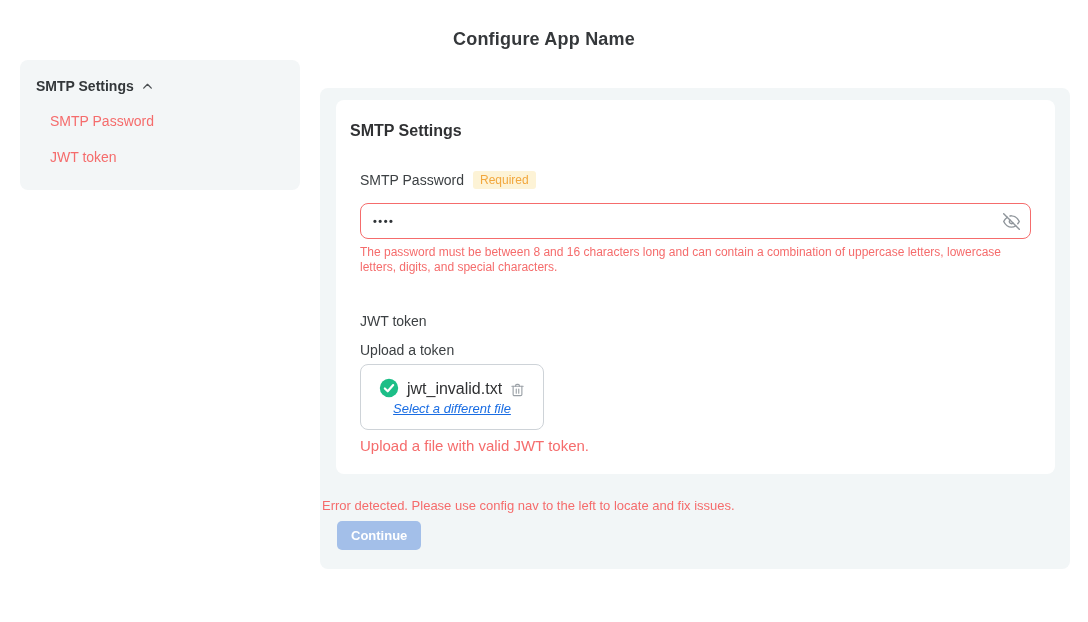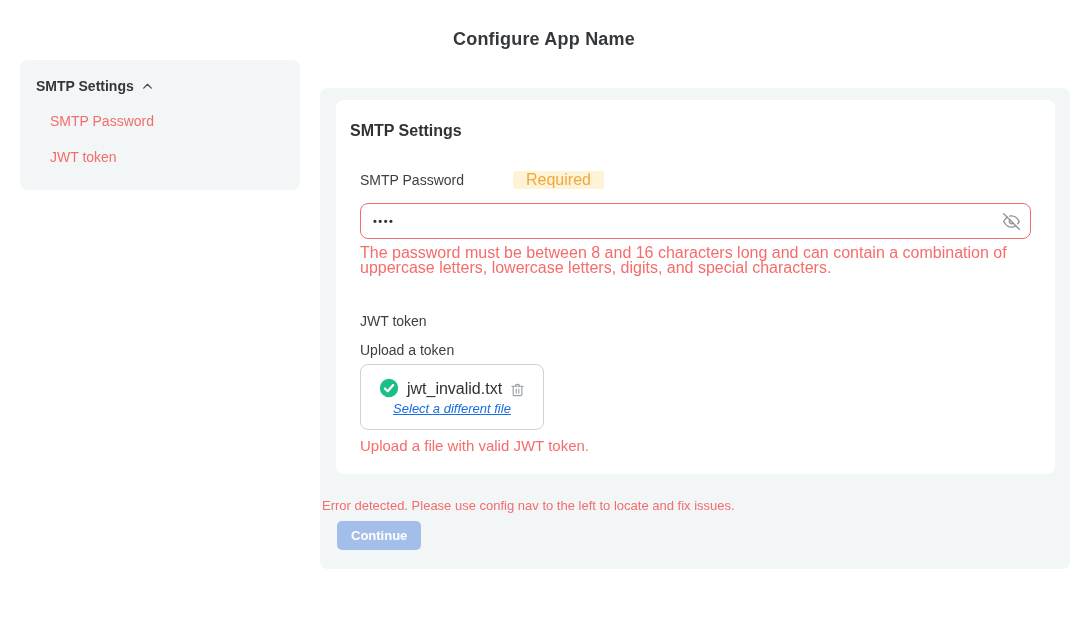--- a/index.html
+++ b/index.html
@@ -21,33 +21,33 @@
   
   .panel { position:absolute; left:320px; top:88px; width:750px; height:481px;
     background:#f2f6f7; border-radius:8px; }
   .card { position:absolute; left:16px; top:12px; width:719px; height:374px;
     background:#ffffff; border-radius:8px; }
   .card-title { padding:22px 0 0 14px; font-size:16px; font-weight:bold; color:#303133; line-height:17px; }
   .form { margin:0 24px; }
 
   .label-row { margin-top:32px; display:flex; align-items:center; gap:9px; }
   .field-label { font-size:14px; color:#3c4043; line-height:18px; }
-  .badge { font-size:16px; color:#f2a73d; background:#fdf3d6; padding:3px 13px;
-    border-radius:3px; line-height:12px;margin-left:40px; }
+  .badge { font-size:12px; color:#f2a73d; background:#fdf3d6; padding:3px 7px;
+    border-radius:3px; line-height:12px; }
 
   .input-wrap { margin-top:14px; height:36px; border:1px solid #f56c6c; border-radius:8px;
     background:#fff; display:flex; align-items:center; }
   .pw-input { flex:1; border:0; outline:none; background:transparent; padding:0 0 0 12px;
     font-size:11px; font-weight:bold; letter-spacing:1.5px; color:#2f3337;
     font-family:"Liberation Sans", sans-serif; }
   .eye-btn { width:38px; height:34px; border:0; background:transparent; display:flex;
     align-items:center; justify-content:center; color:#8f959b; cursor:pointer; }
   .eye-btn svg { width:17px; height:17px; }
 
-  .helper-error { margin-top:6px; font-size:16px; line-height:15px; color:#f56c6c; }
+  .helper-error { margin-top:6px; font-size:12px; line-height:15px; color:#f56c6c; }
 
   .jwt-label { margin-top:38px; font-size:14px; color:#3c4043; line-height:16px; }
   .upload-label { margin-top:13px; font-size:14px; color:#3c4043; line-height:16px; }
 
   .upload-box { margin-top:6px; width:184px; height:66px; border:1px solid #ced3d8;
     border-radius:8px; background:#fff; display:flex; flex-direction:column;
     align-items:center; justify-content:center; gap:3px; }
   .file-row { display:flex; align-items:flex-end; gap:8px; }
   .check-icon { width:20px; height:20px; display:inline-flex; }
   .file-name { font-size:16px; color:#303133; }

